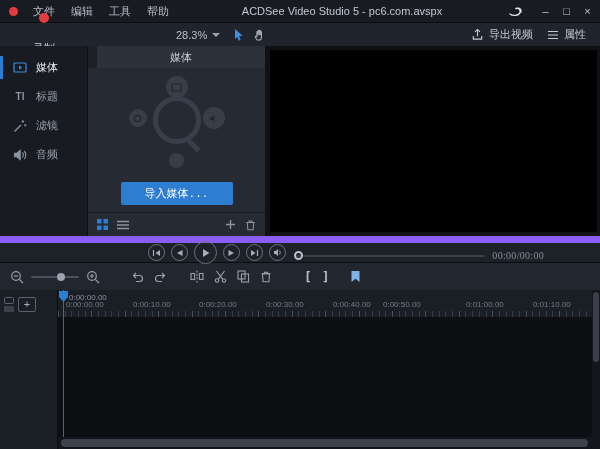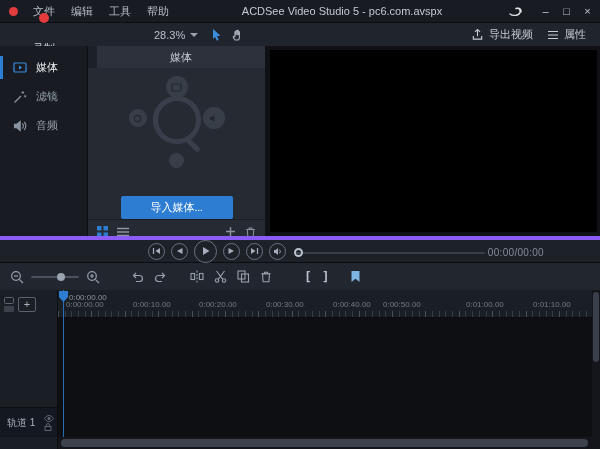--- a/index.html
+++ b/index.html
@@ -15,21 +15,21 @@
   .tb-title { flex:1; text-align:center; color:#c3c9d2; font-size:11px; white-space:nowrap; overflow:hidden; }
   .tb-right { display:flex; align-items:center; }
   .logo { margin-right:10px; display:flex; }
   .winbtn { width:21px; text-align:center; line-height:22px; color:#c3c9d2; font-size:11px; }
   .winbtn.close { margin-right:2px; }
 
   
   .toolbar { height:24px; flex:0 0 24px; background:#20242c; border-top:1px solid #0b0d10; display:flex; align-items:center; font-size:11px; }
   .record-group { width:88px; display:flex; align-items:center; gap:18px; color:#ccd2da;flex-direction:column; }
   .rec-dot { width:10px; height:10px; border-radius:50%; background:#e23c3c; }
-  .zoom-select { margin-left:62px; display:flex; align-items:center; gap:5px; color:#b9c0c9; padding:2px 4px; }
+  .zoom-select { margin-left:84px; display:flex; align-items:center; gap:5px; color:#b9c0c9; padding:2px 4px; }
   .caret { width:0; height:0; border-left:4px solid transparent; border-right:4px solid transparent; border-top:4px solid #9aa2ae; }
   .tool-ico { margin-left:8px; display:flex; align-items:center; }
   .spacer { flex:1; }
   .tb-btn { display:flex; align-items:center; gap:5px; margin-right:14px; color:#c6ccd4; }
 
   
   .main { flex:0 0 190px; height:190px; display:flex; }
   .sidebar { width:88px; background:#181b21; border-right:1px solid #0d0f13; padding-top:7px; }
   .side-item { height:29px; display:flex; align-items:center; gap:9px; padding-left:13px; font-size:11px; color:#98a1ac; position:relative; }
   .side-item .sicon { color:#8b94a1; display:flex; width:14px; justify-content:center; }
@@ -43,29 +43,29 @@
   .tab { flex:1; margin-left:9px; background:#2c313b; color:#c7cdd5; font-size:11px; display:flex; align-items:center; justify-content:center; }
   .media-center { flex:1; display:flex; flex-direction:column; align-items:center; }
   .ghost { position:relative; width:116px; height:92px; margin-top:8px; opacity:.95; }
   .gc { position:absolute; border-radius:50%; background:#394049; display:flex; align-items:center; justify-content:center; color:#22262d; }
   .gc.ring { background:transparent; border:5px solid #3a414c; width:48px; height:48px; left:34px; top:20px; }
   .gc-handle { position:absolute; width:5px; height:15px; background:#3a414c; left:72px; top:62px; transform:rotate(-45deg); border-radius:2px; }
   .gc.top { width:22px; height:22px; left:47px; top:0; }
   .gc.left { width:18px; height:18px; left:10px; top:33px; }
   .gc.right { width:22px; height:22px; left:84px; top:31px; }
   .gc.bottom { width:15px; height:15px; left:50px; top:77px; }
-  .import-btn { margin-top:28px; width:112px; height:23px; background:#2d7dd2; color:#fff; border:none; border-radius:2px; font-size:11px; font-family:Liberation Serif, serif; }
+  .import-btn { margin-top:14px; width:112px; height:23px; background:#2d7dd2; color:#fff; border:none; border-radius:2px; font-size:11px; font-family:Liberation Mono, monospace; }
   .panel-bottom { height:24px; flex:0 0 24px; border-top:1px solid #1a1d24; display:flex; align-items:center; gap:9px; padding:0 9px; color:#8b94a1; }
   .pb-spacer { flex:1; }
 
   .preview { flex:1; background:#0f1115; padding:4px 3px 4px 5px; }
   .video { width:100%; height:100%; background:#000; }
 
   
-  .transport { flex:0 0 26px; height:26px; background:#1d2128; border-top:4px solid #8b5cf6; position:relative; display:flex; align-items:center; }
+  .transport { flex:0 0 26px; height:26px; background:#1d2128; border-top:7px solid #8b5cf6; position:relative; display:flex; align-items:center;font-family:Liberation Serif, serif; }
   .tr-buttons { margin-left:148px; display:flex; align-items:center; gap:6px; color:#a6aebb; }
   .tbtn { border:1px solid #6b7484; border-radius:50%; display:flex; align-items:center; justify-content:center; }
   .tbtn.sm { width:17px; height:17px; }
   .tbtn.lg { width:23px; height:23px; }
   .progress { position:absolute; left:296px; right:115px; top:12px; height:2px; background:#3a4049; border-radius:1px; }
   .knob { position:absolute; left:-2px; top:-4px; width:9px; height:9px; border:2px solid #b9c2cc; border-radius:50%; background:transparent; }
   .time { position:absolute; right:56px; top:7px; font-size:10px; color:#838c99; letter-spacing:.3px; }
 
   
   .edit-bar { flex:0 0 28px; height:28px; background:#22262e; border-top:1px solid #0a0c0f; display:flex; align-items:center; color:#97a0ad; }
@@ -185,20 +185,24 @@
 
     <aside class="sidebar">
       <div class="side-item active">
         <span class="sicon">
           <svg width="14" height="13" viewBox="0 0 14 13" fill="none" stroke="currentColor" stroke-width="1.2">
               <rect x="1" y="2" width="12" height="9" rx="1"></rect>
               <path d="M6 4.5l3.2 2L6 8.5z" fill="currentColor" stroke="none"></path>
             </svg>
         </span>
         <span>媒体</span>
+      </div>
+      <div class="side-item">
+        <span class="sicon ti-glyph">TI</span>
+        <span>标题</span>
       </div>
       <div class="side-item">
         <span class="sicon">
           <svg width="14" height="14" viewBox="0 0 14 14" fill="none" stroke="currentColor" stroke-width="1.2">
               <path d="M1.5 12.5L8 6"></path>
               <path d="M9.8 1.2v2.6M8.5 2.5h2.6M12.2 5.2v2M11.2 6.2h2"></path>
             </svg>
         </span>
         <span>滤镜</span>
       </div>
@@ -388,37 +392,20 @@
           <svg width="10" height="7" viewBox="0 0 10 7" fill="none" stroke="currentColor" stroke-width="1">
               <rect x=".5" y=".5" width="9" height="6" rx="1"></rect>
             </svg>
           <svg width="10" height="6" viewBox="0 0 10 6" stroke="currentColor" stroke-width="1">
               <path d="M0 1h10M0 3h10M0 5h10"></path>
             </svg>
         </span>
         <button class="add-track">+</button>
       </div>
       <div class="th-fill"></div>
-      <div class="track-label-row">
-        <span>轨道 1</span>
-        <span class="tl-icons">
-          <span>
-            <svg width="10" height="7" viewBox="0 0 10 7" fill="none" stroke="currentColor" stroke-width="1">
-                <path d="M.5 3.5C2 1 4 .5 5 .5S8 1 9.5 3.5C8 6 6 6.5 5 6.5S2 6 .5 3.5z"></path>
-                <circle cx="5" cy="3.5" r="1.2" fill="currentColor"></circle>
-              </svg>
-          </span>
-          <span>
-            <svg width="8" height="8" viewBox="0 0 8 8" fill="none" stroke="currentColor" stroke-width="1">
-                <rect x="1" y="3.5" width="6" height="4"></rect>
-                <path d="M2.3 3.5V2.3a1.7 1.7 0 0 1 3.4 0v1.2"></path>
-              </svg>
-          </span>
-        </span>
-      </div>
     </div>
 
     <div class="timeline-body">
       <div class="ruler">
         <span class="cur-time">0:00:00.00</span>
         <span class="rl rl0">0:00:00.00</span>
         <span class="rl rl1">0:00:10.00</span>
         <span class="rl rl2">0:00:20.00</span>
         <span class="rl rl3">0:00:30.00</span>
         <span class="rl rl4">0:00:40.00</span>

